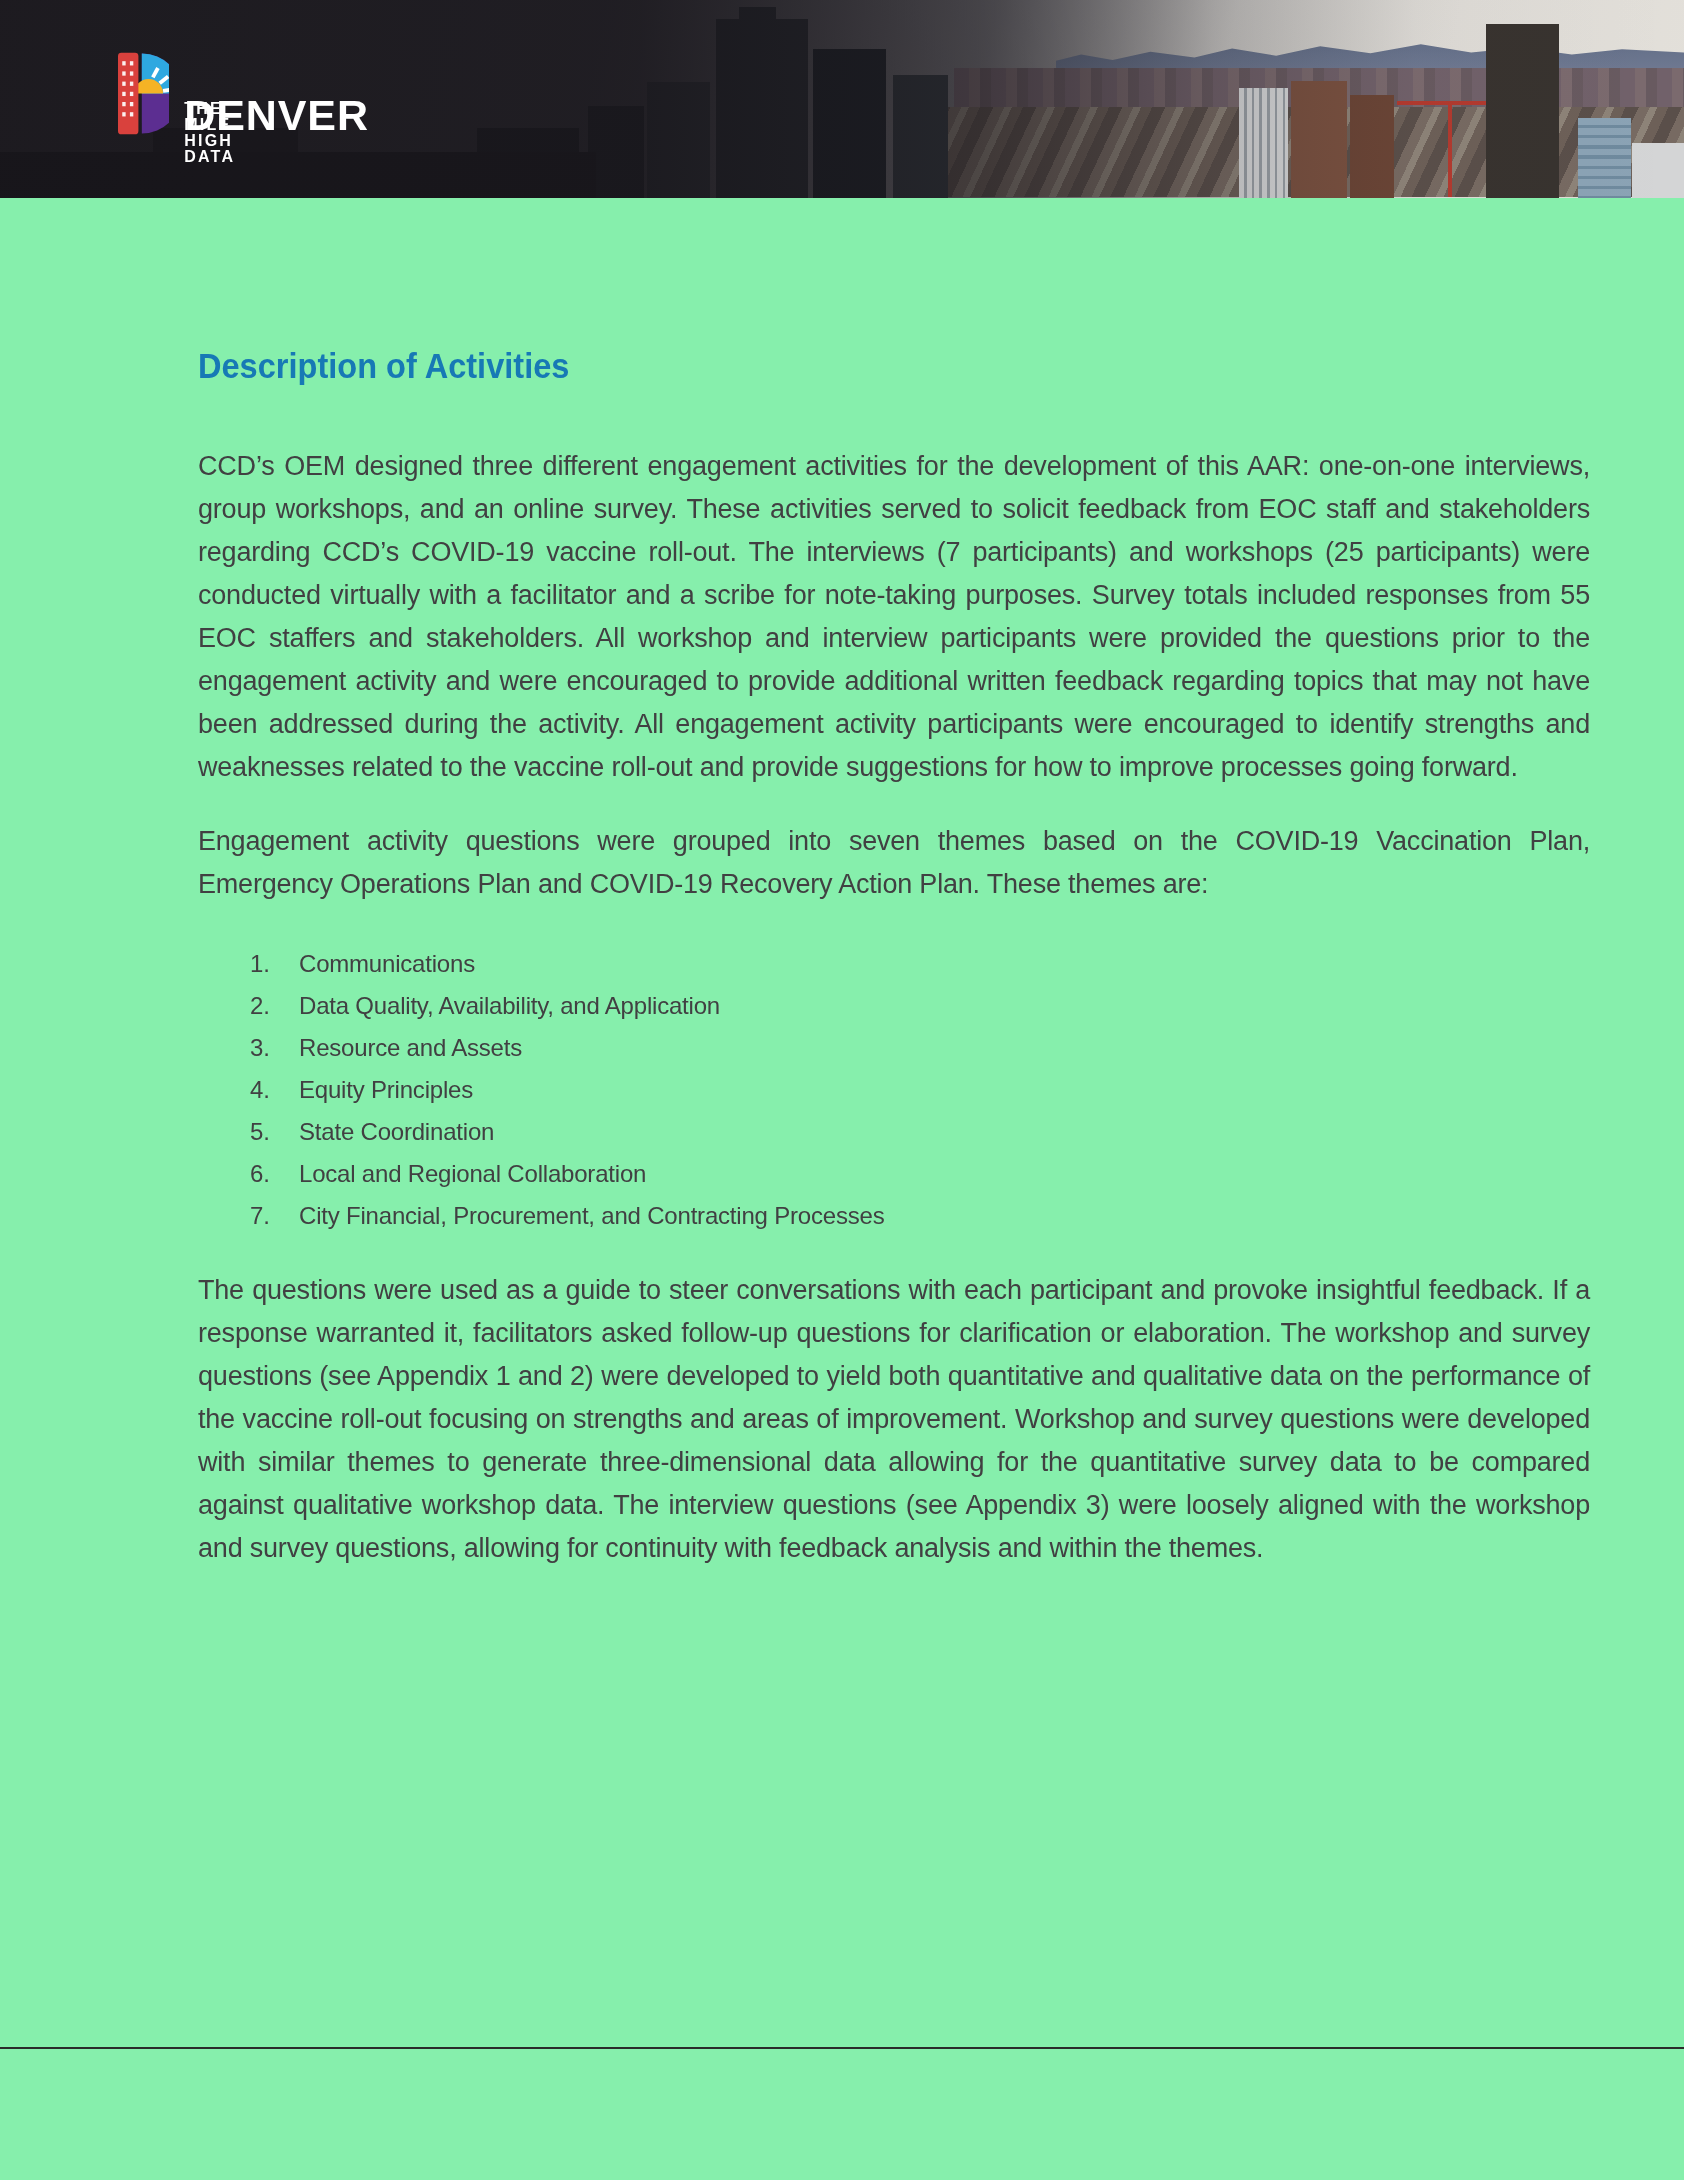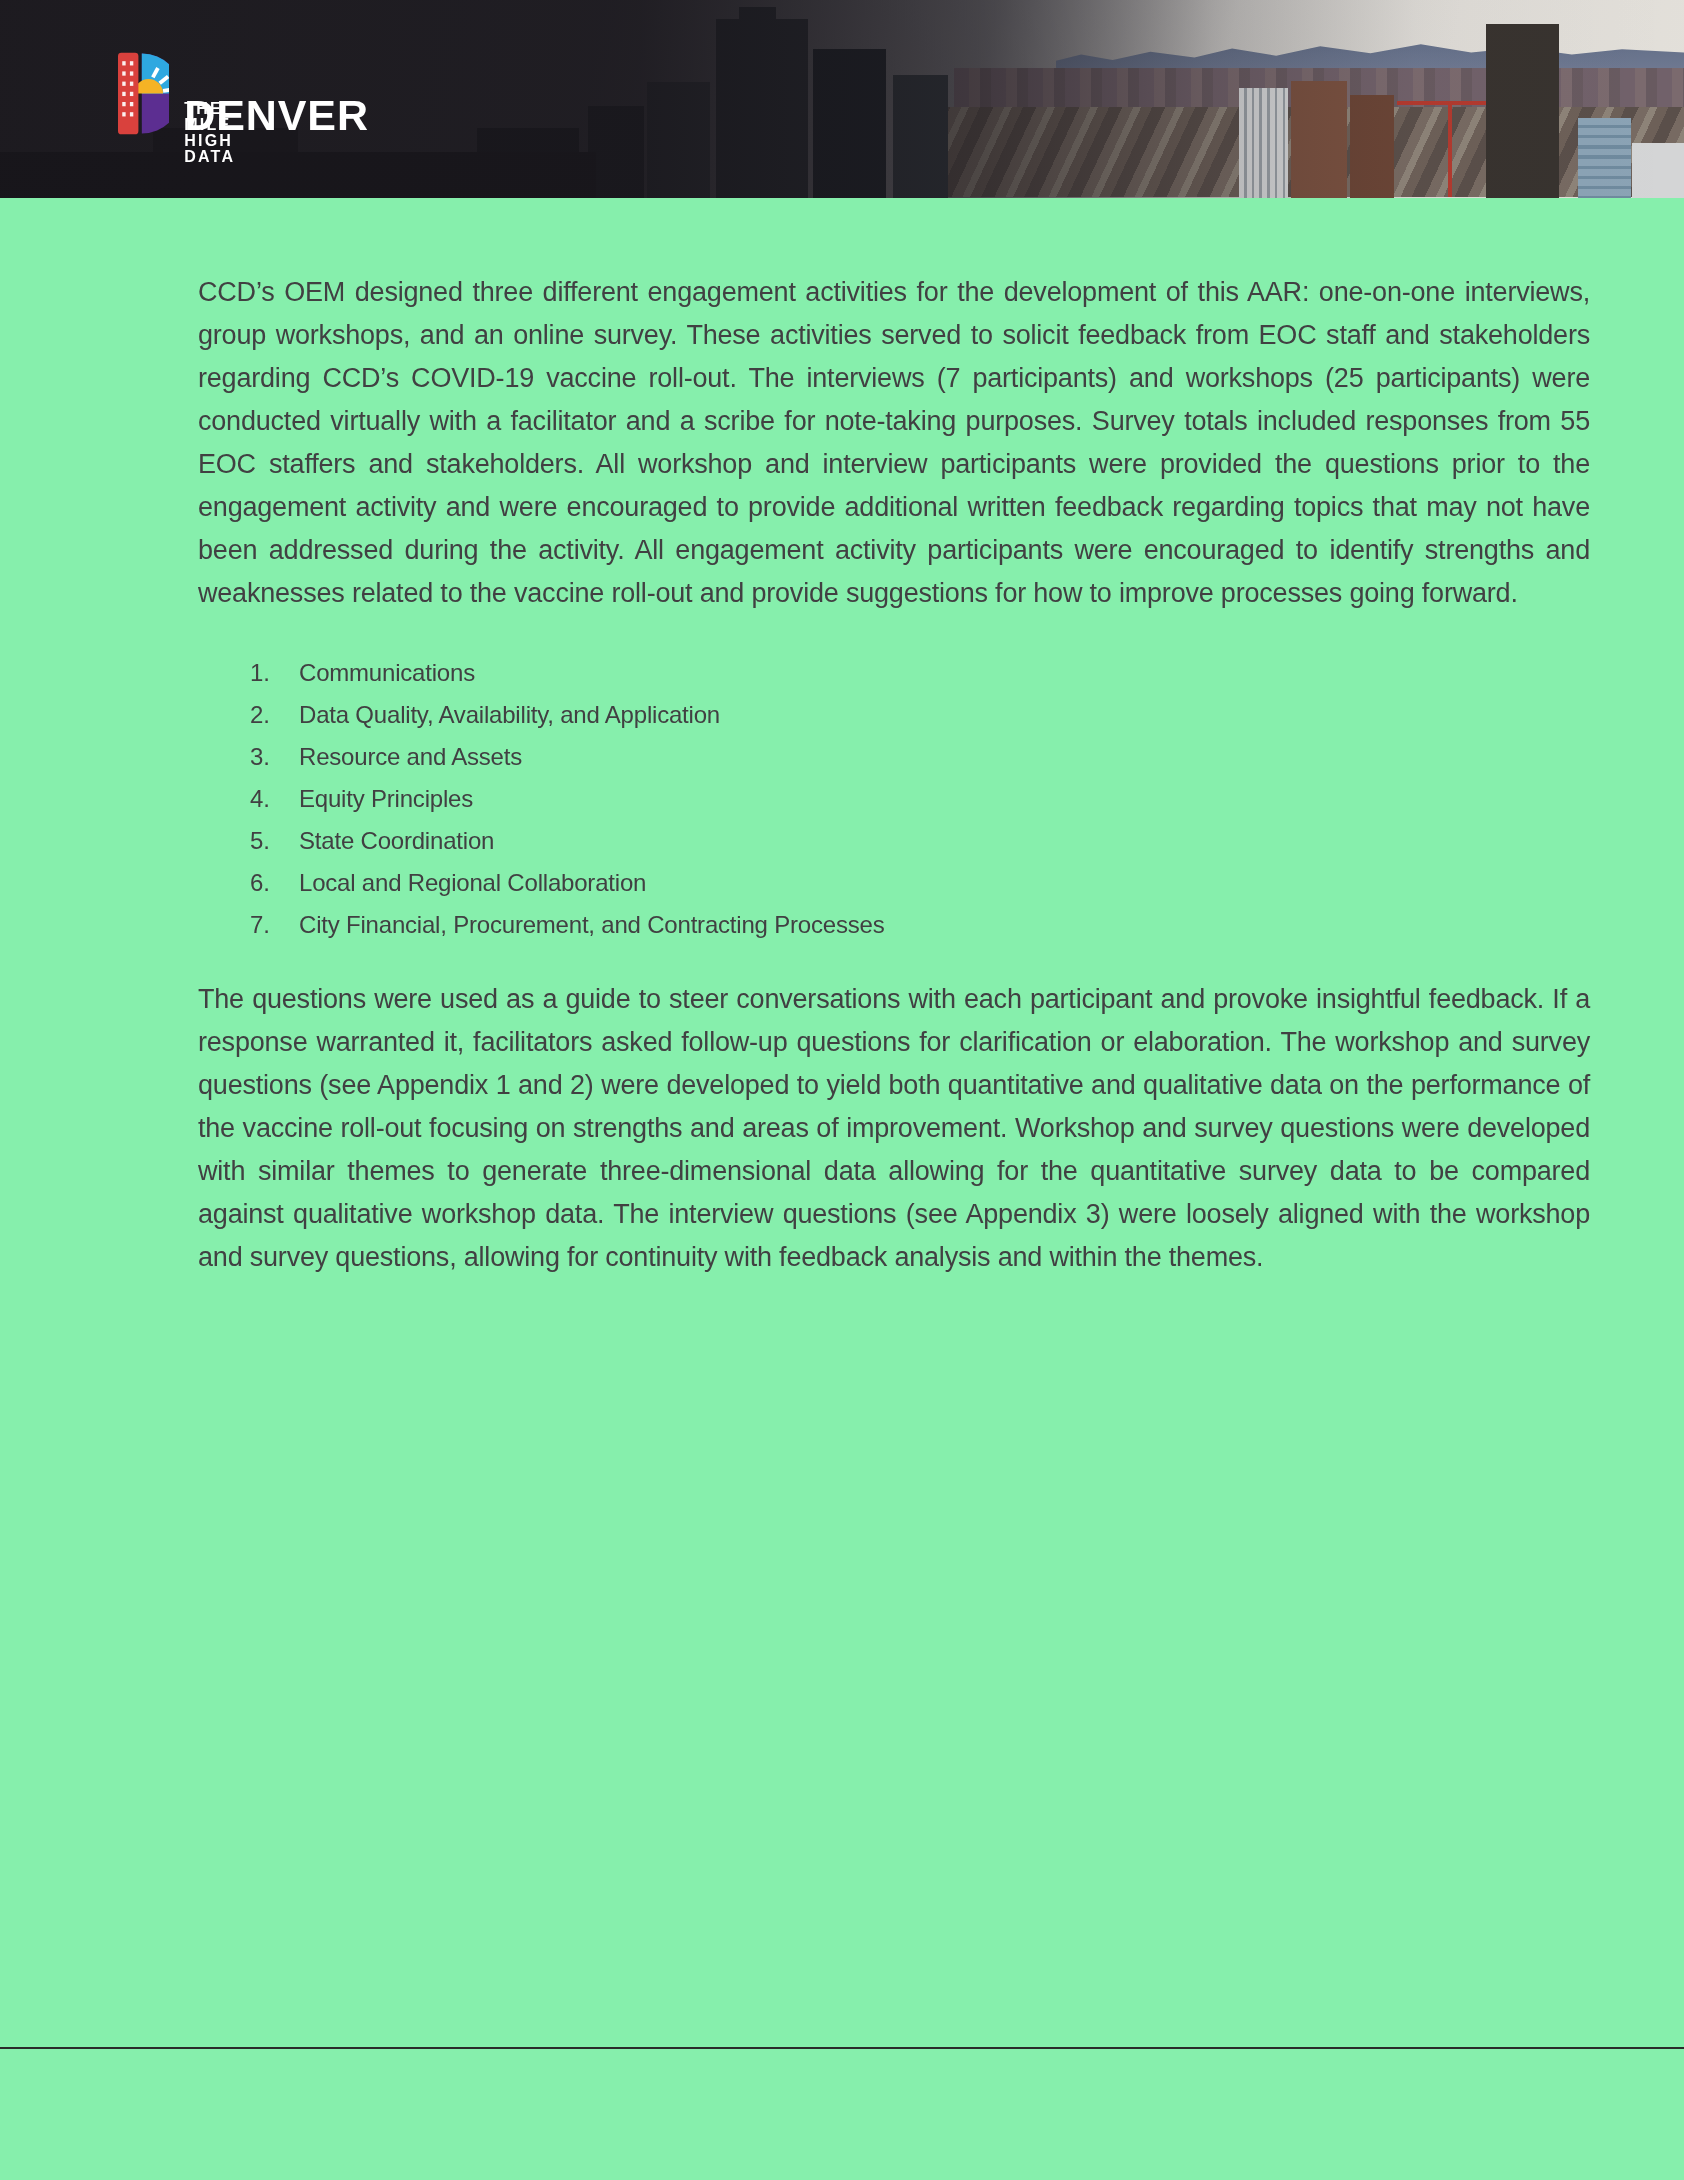--- a/index.html
+++ b/index.html
@@ -150,23 +150,25 @@
       </svg>
       <div class="logo-text">
         <div class="logo-word">DENVER</div>
         <div class="logo-tag">THE MILE HIGH DATA</div>
       </div>
     </div>
   </div>
 
 
   <div class="content">
+    <h2 class="section-heading" style="color: rgb(23, 121, 181);"><span>Description of Activities</span></h2>
 
     <p class="para">CCD’s OEM designed three different engagement activities for the development of this AAR: one-on-one interviews, group workshops, and an online survey. These activities served to solicit feedback from EOC staff and stakeholders regarding CCD’s COVID-19 vaccine roll-out. The interviews (7 participants) and workshops (25 participants) were conducted virtually with a facilitator and a scribe for note-taking purposes. Survey totals included responses from 55 EOC staffers and stakeholders. All workshop and interview participants were provided the questions prior to the engagement activity and were encouraged to provide additional written feedback regarding topics that may not have been addressed during the activity. All engagement activity participants were encouraged to identify strengths and weaknesses related to the vaccine roll-out and provide suggestions for how to improve processes going forward.</p>
 
+    <p class="para">Engagement activity questions were grouped into seven themes based on the COVID-19 Vaccination Plan, Emergency Operations Plan and COVID-19 Recovery Action Plan. These themes are:</p>
 
     <ol class="themes">
       <li>Communications</li>
       <li>Data Quality, Availability, and Application</li>
       <li>Resource and Assets</li>
       <li>Equity Principles</li>
       <li>State Coordination</li>
       <li>Local and Regional Collaboration</li>
       <li>City Financial, Procurement, and Contracting Processes</li>
     </ol>

